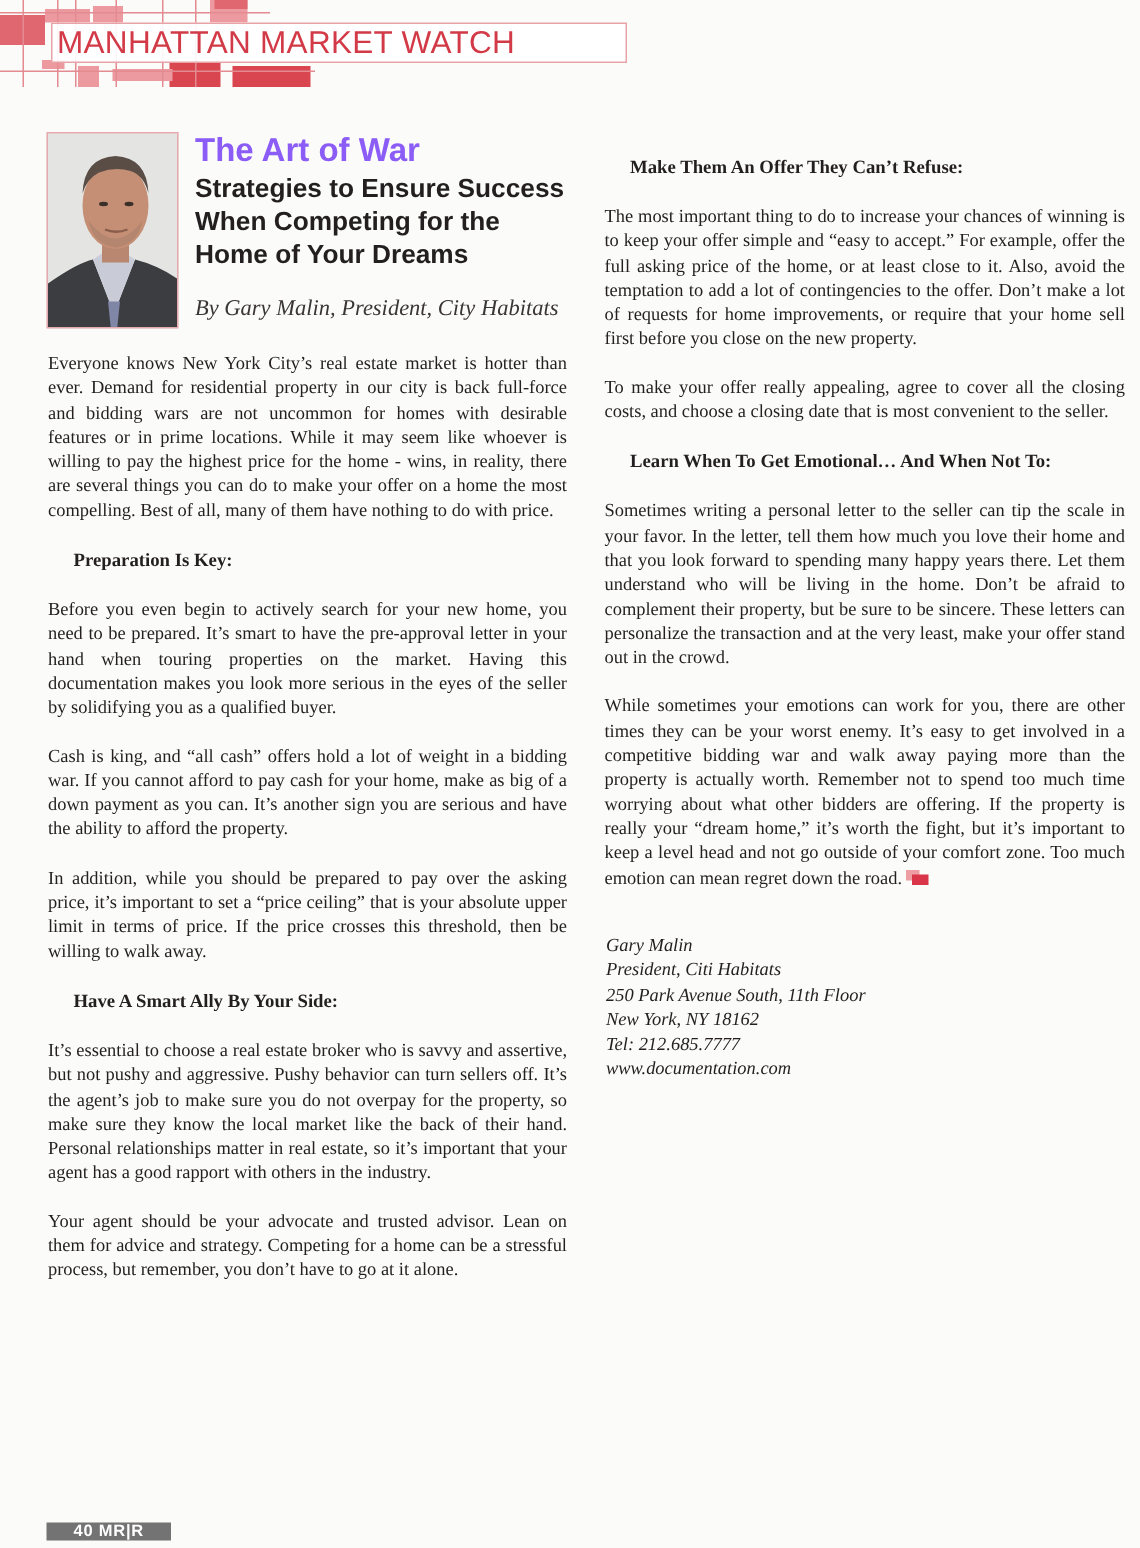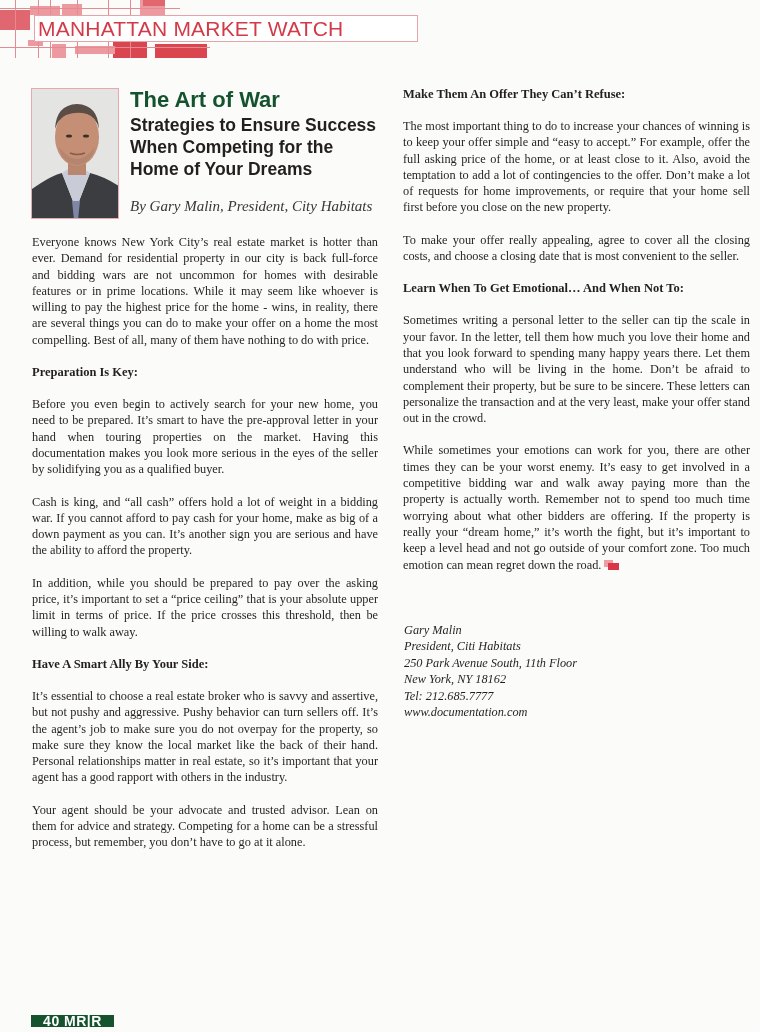--- a/index.html
+++ b/index.html
@@ -27,46 +27,46 @@
   }
   
   .photo {
     position: absolute; left: 31px; top: 88px; width: 88px; height: 131px;
     border: 1px solid #e6a9ad; box-sizing: border-box; overflow: hidden;
     background: #e8e8e6;
   }
   .title-block { position: absolute; left: 130px; top: 88px; width: 260px; }
   .title-main {
     font-family: "Liberation Sans", "DejaVu Sans", sans-serif;
-    font-size: 22px; line-height: 24px; color: #14532d; margin: 0;
+    font-size: 22px; line-height: 24px; color: #8b5cf6; margin: 0;
   }
   .title-sub {
     font-family: "Liberation Sans", "DejaVu Sans", sans-serif;
     font-size: 17.5px; line-height: 22px; color: #231f20; margin: 2px 0 0 0;
   }
   .byline {
     position: absolute; left: 130px; top: 198px; font-style: italic;
     font-size: 15px; color: #3a3536;
   }
   .col { position: absolute; font-size: 12.3px; line-height: 16.3px; text-align: justify; }
   .col-left { left: 32px; top: 234px; width: 346px; }
   .col-right { left: 403px; top: 86px; width: 347px; }
   .col p { margin: 0 0 16px 0; }
-  .col h3 { margin: 0; font-size: 12.5px; font-weight: bold; line-height: 16px; }
+  .col h3 { margin: 17px; font-size: 12.5px; font-weight: bold; line-height: 16px; }
   .col h3 + p { margin-top: 16px; }
   .endmark { display: inline-block; position: relative; width: 16px; height: 10px; vertical-align: -1px; margin-left: 3px; }
   .endmark .a { position: absolute; left: 0; top: 0; width: 9px; height: 7px; background: #ee9ea3; }
   .endmark .b { position: absolute; left: 4px; top: 3px; width: 11px; height: 7px; background: #d9364a; }
   .signature { position: absolute; left: 404px; top: 622px; font-style: italic; font-size: 12.3px; line-height: 16.4px; color: #231f20; }
   .signature div { white-space: nowrap; }
   .folio {
     position: absolute; left: 31px; top: 1015px; width: 83px; height: 12px;
-    background: #14532d; color: #fff;
+    background: #737373; color: #fff;
     font-family: "Liberation Sans", "DejaVu Sans", sans-serif;
-    font-weight: bold; font-size: 14px; line-height: 12px; text-align: center;
+    font-weight: bold; font-size: 11px; line-height: 12px; text-align: center;
     letter-spacing: 0.5px;
   }
 </style>
 </head>
 <body>
 
 <div class="banner">
   <div class="blk m" style="left:0;top:10px;width:30px;height:20px;"></div>
   <div class="blk l" style="left:30px;top:6px;width:30px;height:9px;"></div>
   <div class="blk l" style="left:62px;top:4px;width:20px;height:11px;"></div>

